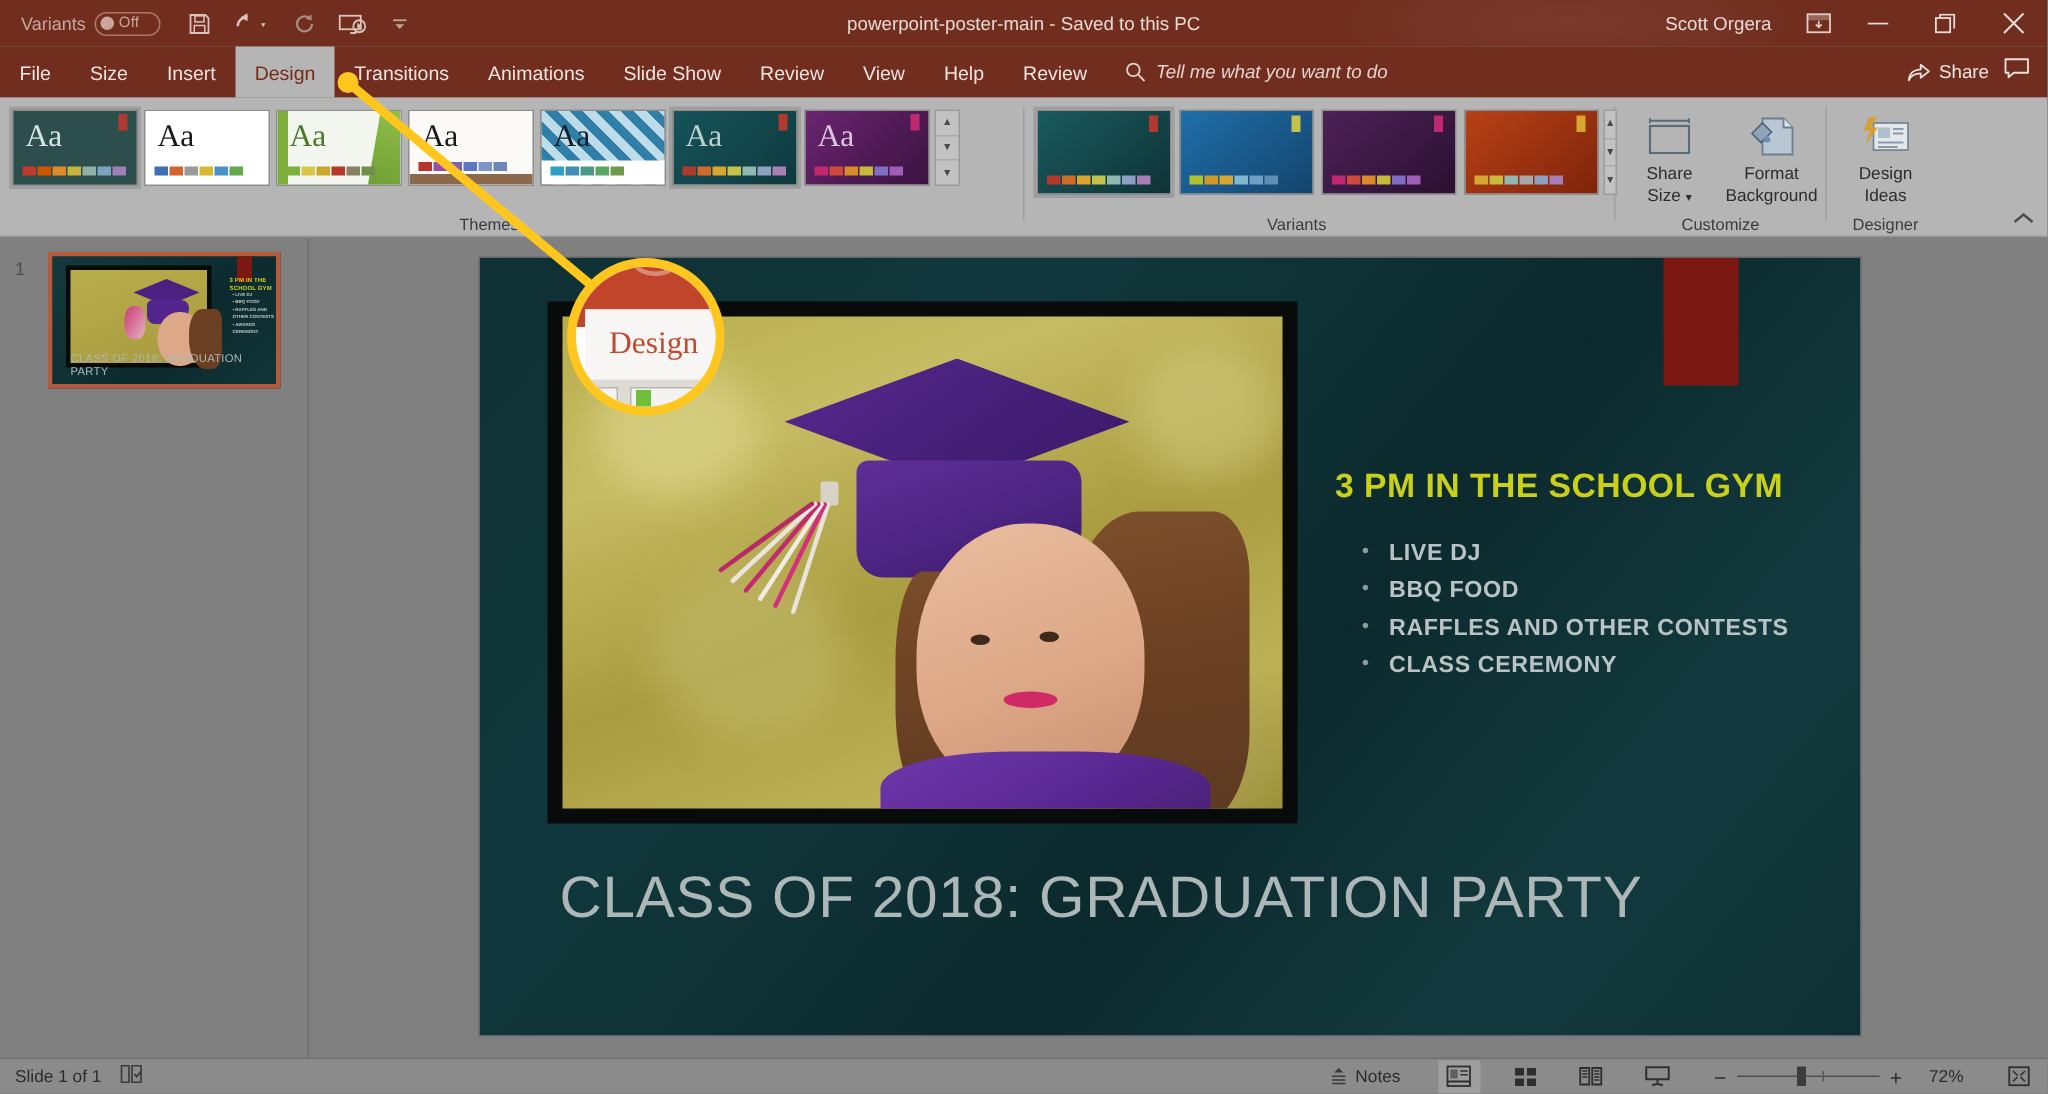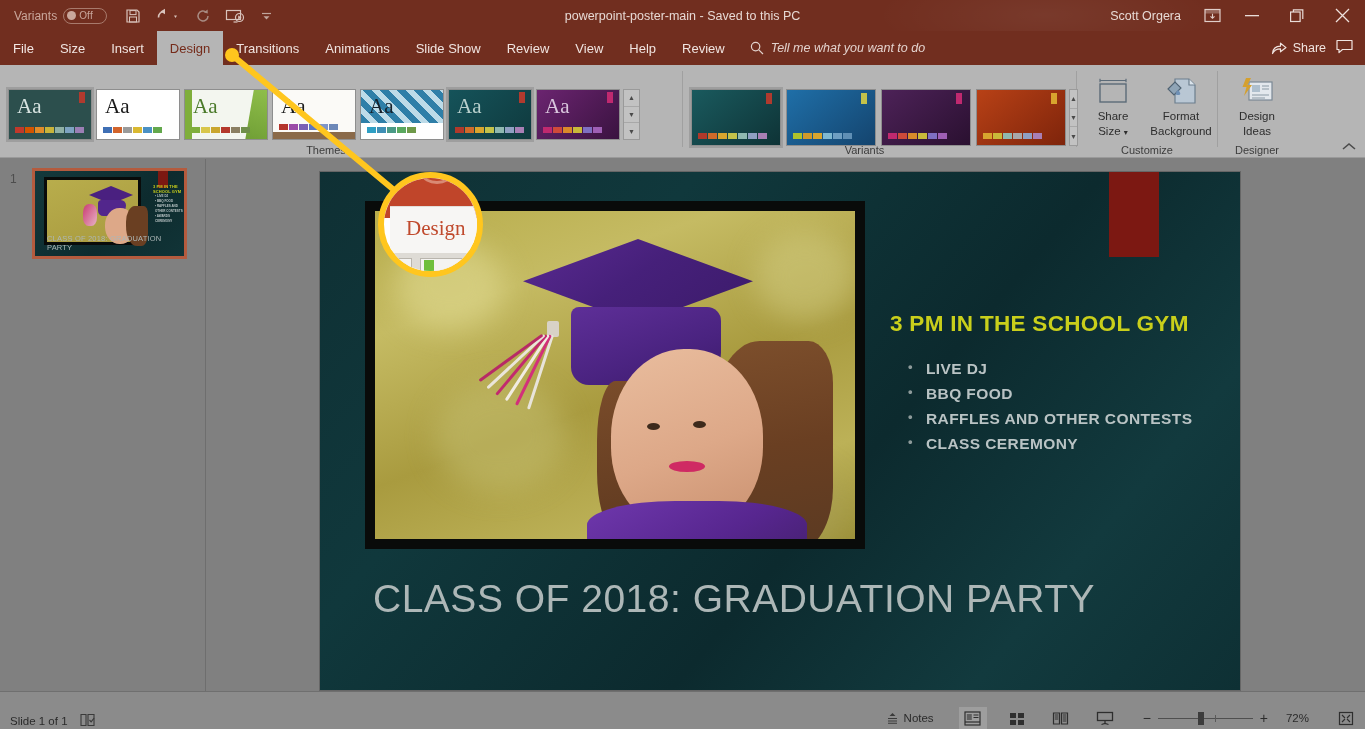--- a/index.html
+++ b/index.html
@@ -69,21 +69,21 @@
   .tab-right { margin-left: auto; display: flex; align-items: center; gap: 10px; padding-right: 12px; }
   .share { display: flex; align-items: center; gap: 6px; font-size: 12.5px; color: #f0e4e0; }
 
   
   .ribbon {
     position: absolute; left: 0; top: 65px; width: 1365px; height: 93px;
     background: #b5b5b5; border-bottom: 1px solid #9a9a9a;
     display: flex; align-items: flex-start;
   }
   .grp { position: relative; height: 93px; display: flex; flex-direction: column; }
-  .grp-body { display: flex; align-items: flex-start; padding-top: 24px; }
+  .grp-body { display: flex; align-items: flex-start; padding-top: 8px; }
   .grp-label {
     position: absolute; bottom: 2px; left: 0; right: 0; text-align: center;
     font-size: 11px; color: #3c3c3c;
   }
   .grp-sep { width: 1px; height: 76px; background: #a0a0a0; margin-top: 6px; }
 
   
   .thumbs { display: flex; gap: 4px; padding-left: 8px; }
   .thumb {
     width: 84px; height: 51px; border: 1px solid #8e8e8e; background: #fff;
@@ -238,23 +238,23 @@
     font-family: "Liberation Serif", serif;
   }
   .callout .co-strip { position: absolute; left: 6px; top: 75px; width: 99px; height: 30px; background: #dedbd5; }
   .callout .co-box1 { position: absolute; left: 10px; top: 80px; width: 18px; height: 22px; background: #f4f3f1; border: 1px solid #b9b5ad; }
   .callout .co-box2 { position: absolute; left: 36px; top: 80px; width: 56px; height: 22px; background: #f4f3f1; border: 1px solid #b9b5ad; }
   .callout .co-green { position: absolute; left: 40px; top: 82px; width: 10px; height: 20px; background: #6fbf3c; }
   .callout .co-arc { position: absolute; left: 38px; top: -12px; width: 30px; height: 18px; border: 3px solid #d98a74; border-radius: 50%; }
 
   
   .statusbar {
-    position: absolute; left: 0; bottom: 0; width: 1365px; height: 38px;
+    position: absolute; left: 0; bottom: 0; width: 1365px; height: 24px;
     background: #8b8b8b; border-top: 1px solid #6f6f6f;
-    display: flex; align-items: flex-end; font-size: 11.5px; color: #2b2b2b;
+    display: flex; align-items: center; font-size: 11.5px; color: #2b2b2b;
   }
   .sb-left { display: flex; align-items: center; gap: 12px; padding-left: 10px; }
   .sb-right { margin-left: auto; display: flex; align-items: center; padding-right: 6px; gap: 16px; }
   .sb-item { display: flex; align-items: center; gap: 5px; padding: 0 9px; height: 22px; }
   .sb-view { width: 28px; height: 22px; display: flex; align-items: center; justify-content: center; }
   .sb-view.active { background: #9e9e9e; }
   .zoom-wrap { display: flex; align-items: center; gap: 7px; padding: 0 8px; }
   .zoom-track { width: 95px; height: 1px; background: #4f4f4f; position: relative; }
   .zoom-knob { position: absolute; left: 40px; top: -6px; width: 6px; height: 13px; background: #3c3c3c; }
   .zoom-mid { position: absolute; left: 57px; top: -3px; width: 1px; height: 7px; background: #5a5a5a; }

